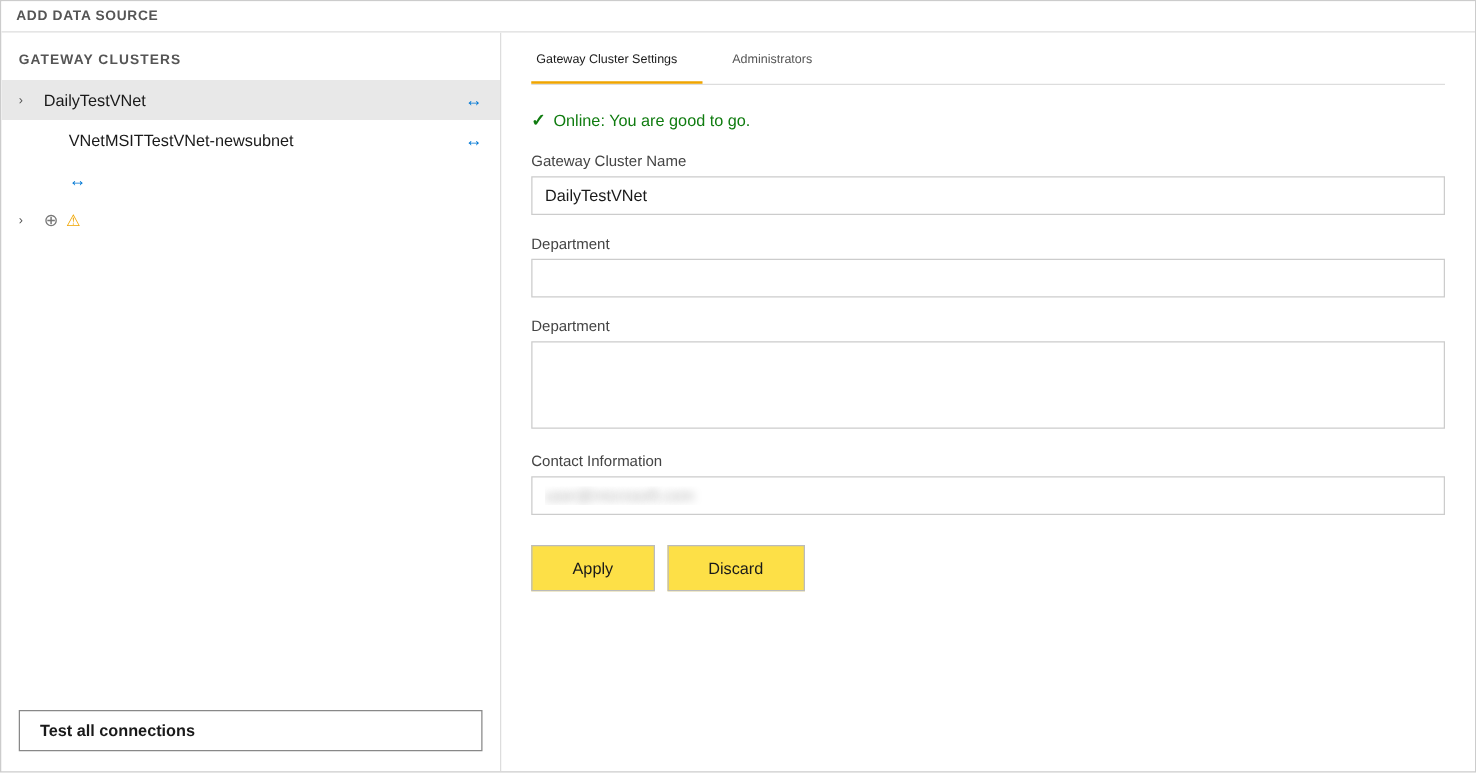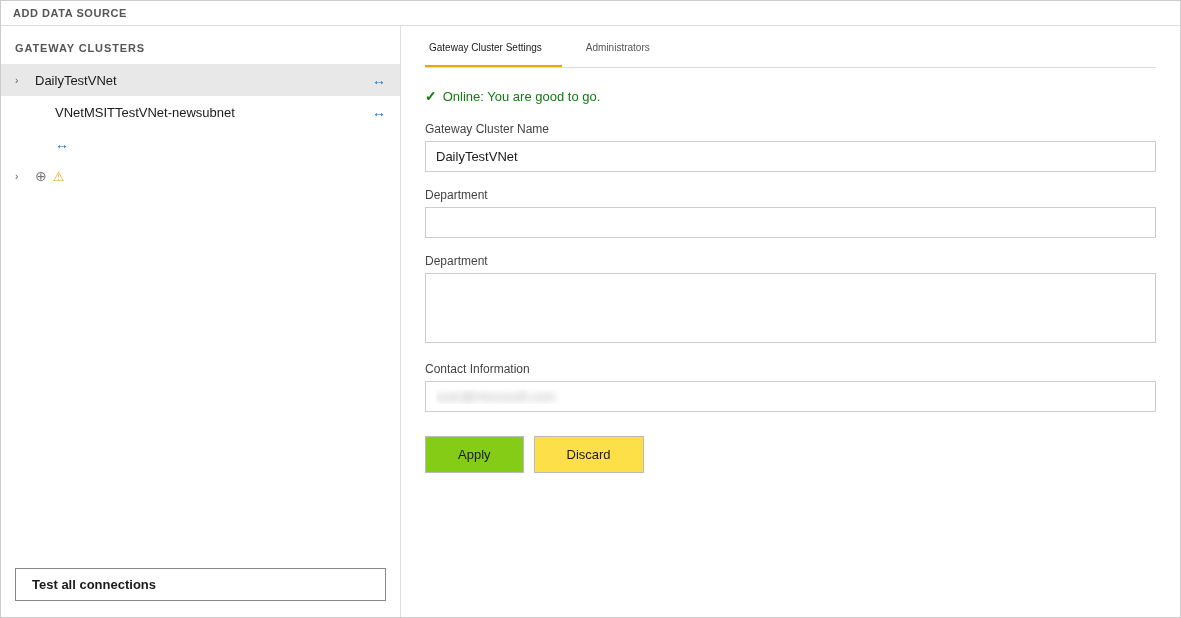--- a/index.html
+++ b/index.html
@@ -159,21 +159,21 @@
       height: 70px;
       resize: none;
     }
     .form-actions {
       display: flex;
       gap: 10px;
       margin-top: 8px;
     }
     .btn-apply {
       padding: 2px 32px;
-      background: #84cc16;
+      background: #fde047;
       border: 1px solid #bbb;
       font-size: 13px;
       cursor: pointer;
       color: #1a1a1a;
       font-weight: 500;
     }
     .btn-discard {
       padding: 10px 32px;
       background: #fde047;
       border: 1px solid #bbb;

